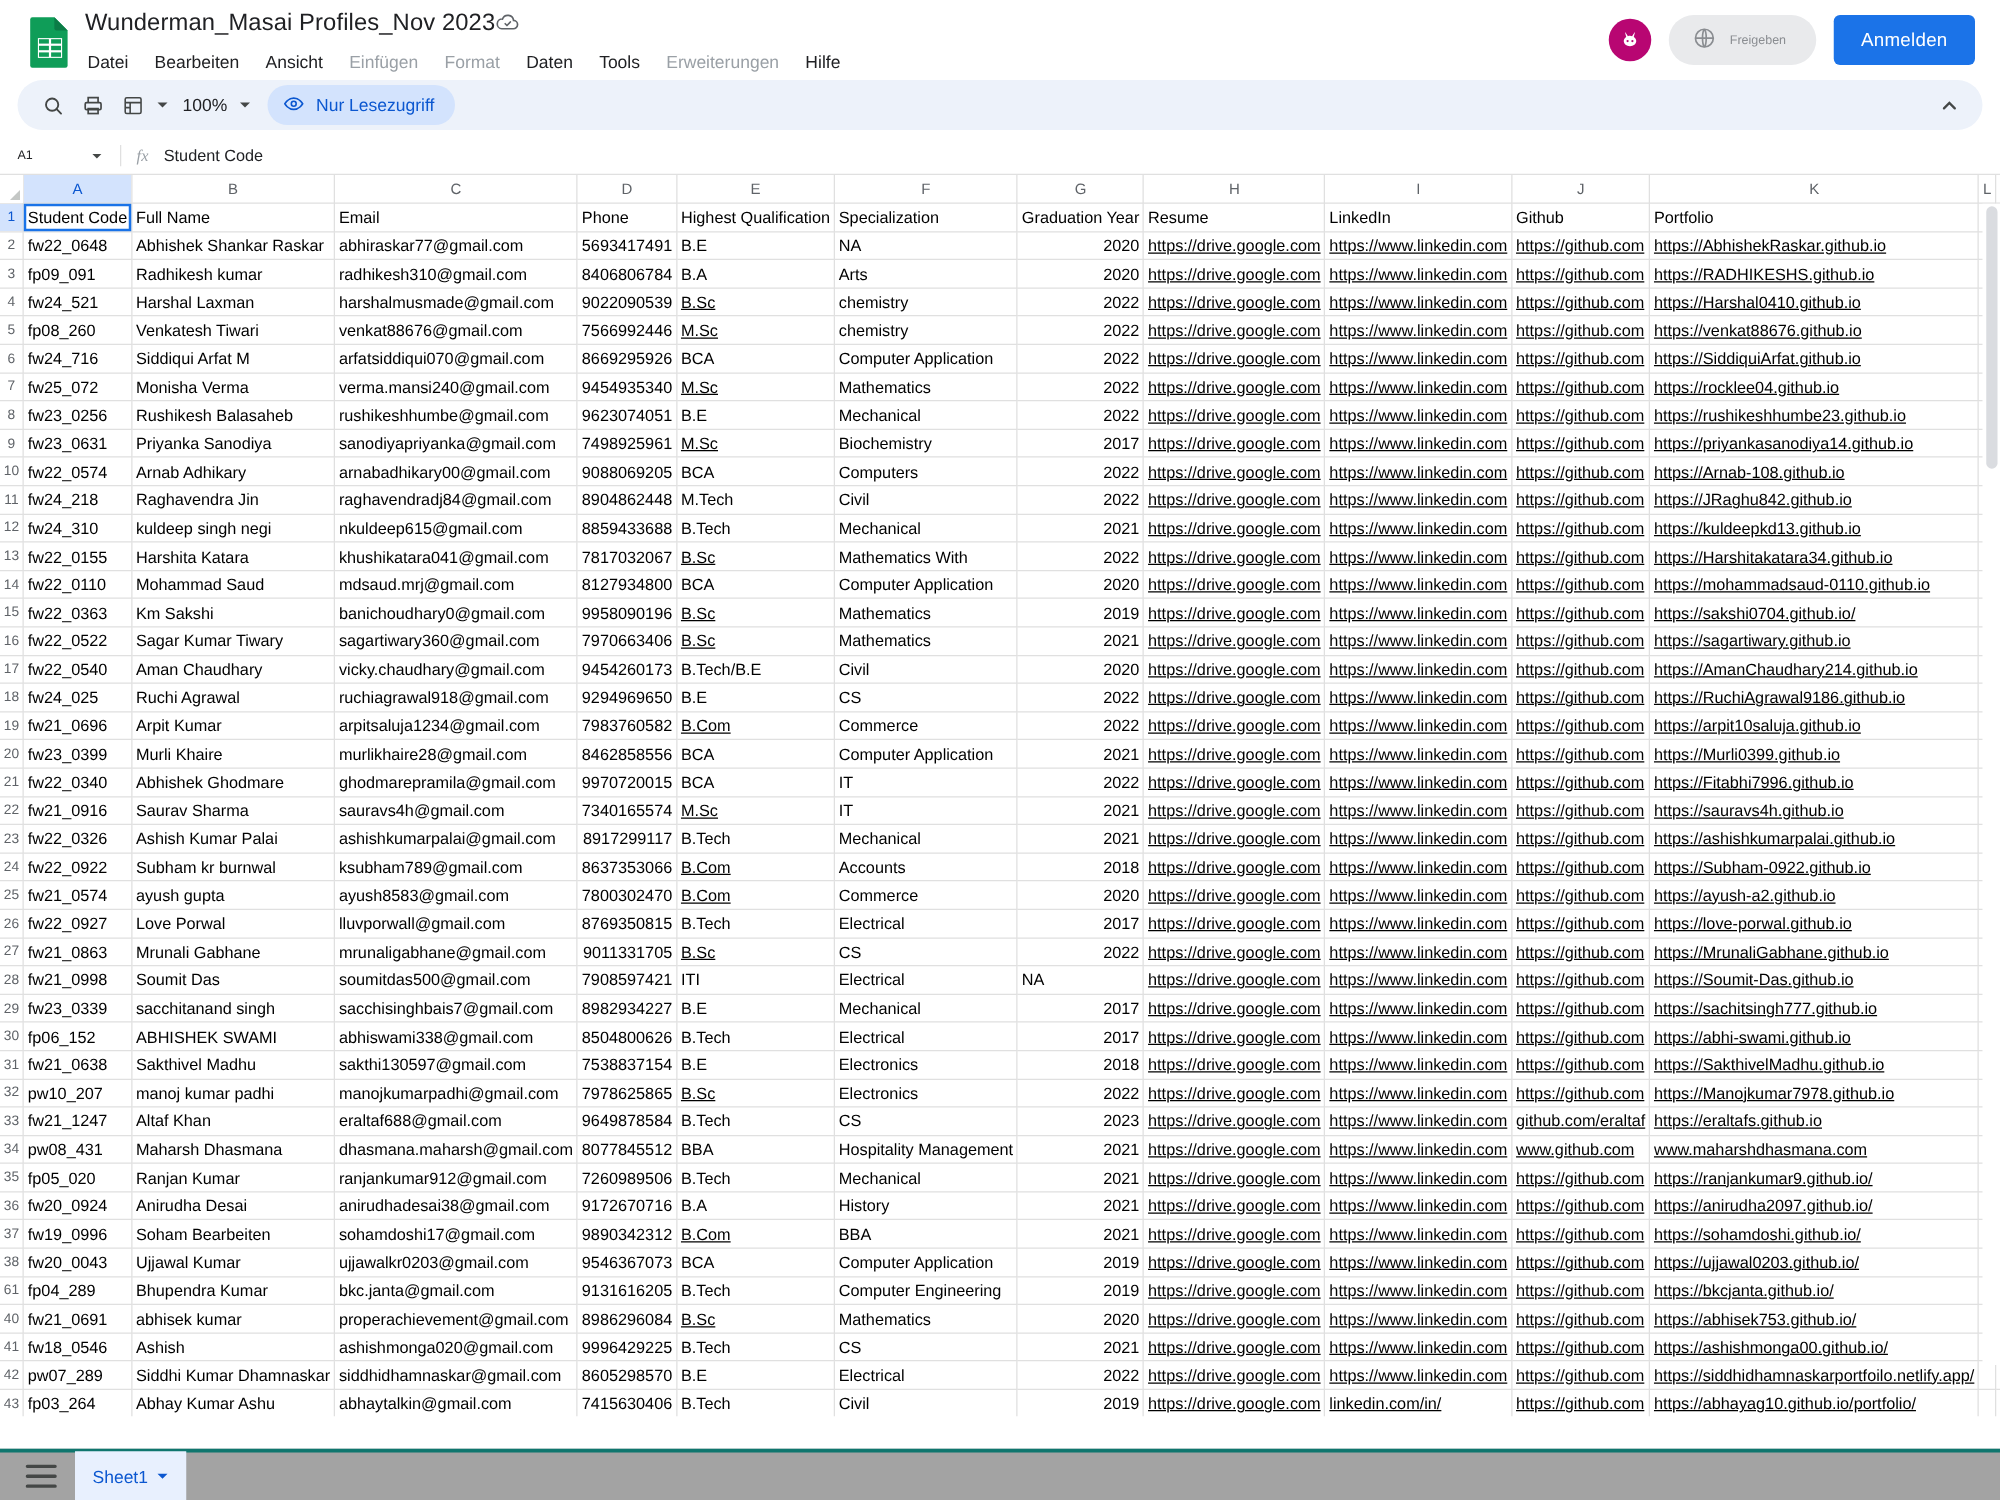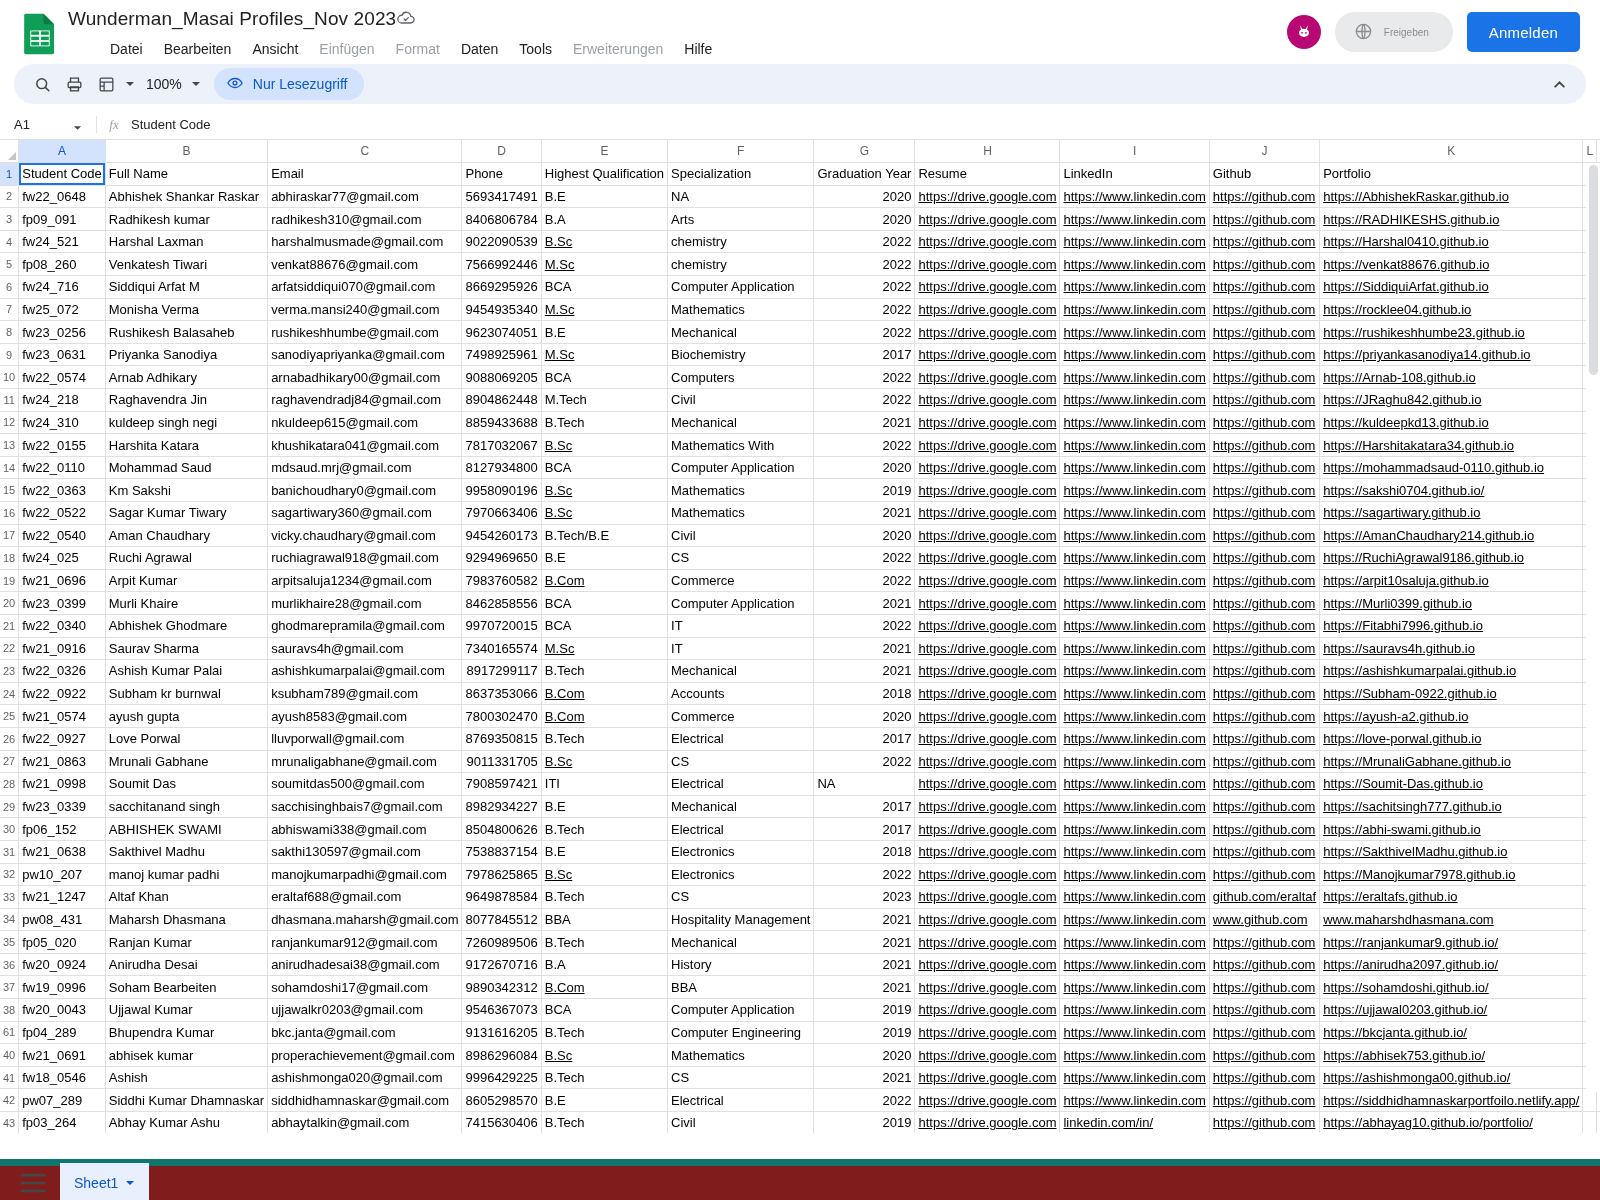--- a/index.html
+++ b/index.html
@@ -26,21 +26,21 @@
     position: relative;
   }
   .app-logo svg { display:block; }
   .title-block { flex: 1 1 auto; min-width: 0; }
   .doc-title-row { display: flex; align-items: flex-start; height: 28px; }
   .doc-title {
     font-size: 19px; color: #202124; font-weight: 400;
     letter-spacing: .1px; white-space: nowrap;
   }
   .cloud-icon { width: 20px; height: 20px; color: #5f6368; flex: 0 0 auto; }
-  .menubar { display: flex; gap: 17px; margin-top: 3px; margin-left: 40px; }
+  .menubar { display: flex; gap: 17px; margin-top: 3px; }
   .menu-item {
     font-size: 14px; color: #202124; padding: 2px 2px; cursor: pointer;
     white-space: nowrap; border-radius: 4px;
   }
   .menu-item.disabled { color: #9aa0a6; }
 
   .titlebar-right {
     display: flex; align-items: center; gap: 14px;
     position: absolute; right: 20px; top: 12px;
   }
@@ -98,21 +98,21 @@
   .tb-collapse svg { width: 13px; height: 13px; }
 
   
   .formulabar {
     height: 30px; display: flex; align-items: center;
     border-bottom: 1px solid #e0e0e0; background: #fff;
     margin-top: 6px;
   }
   .namebox {
     width: 96px; height: 100%; display: flex; align-items: center;
-    padding-left: 14px; font-size: 13px; color: #202124;
+    padding-left: 14px; font-size: 10px; color: #202124;
     position: relative; cursor: text;
   }
   .namebox-caret {
     position:absolute; right: 14px; top: 50%; transform: translateY(-50%);
     width: 9px; height: 9px; color:#444746;
   }
   .fx-sep { width:1px; height: 17px; background: #e0e0e0; }
   .fx-icon {
     width: 34px; height: 100%; display: flex; align-items: center;
     justify-content: center; color: #9aa0a6; font-style: italic;
@@ -191,22 +191,22 @@
   td.selected {
     outline: 2px solid #1a73e8;
     outline-offset: -2px;
   }
   .hdr-row td { font-weight: 400; }
 
   
   .bottombar {
     position: absolute; left: 0; bottom: 0;
     width: 1600px; height: 41px;
-    background: #7f1d1d;
-    border-top: 7px solid #0f766e;
+    background: #a3a3a3;
+    border-top: 3px solid #0f766e;
     display: flex; align-items: center;
     padding-left: 14px;
     gap: 8px;
   }
   .sheets-menu-btn {
     width: 38px; height: 38px; display:flex; align-items:center; justify-content:center;
     color:#444746; cursor:pointer; border-radius:50%;
   }
   .sheet-tab {
     display:flex; align-items:center; gap:7px;

